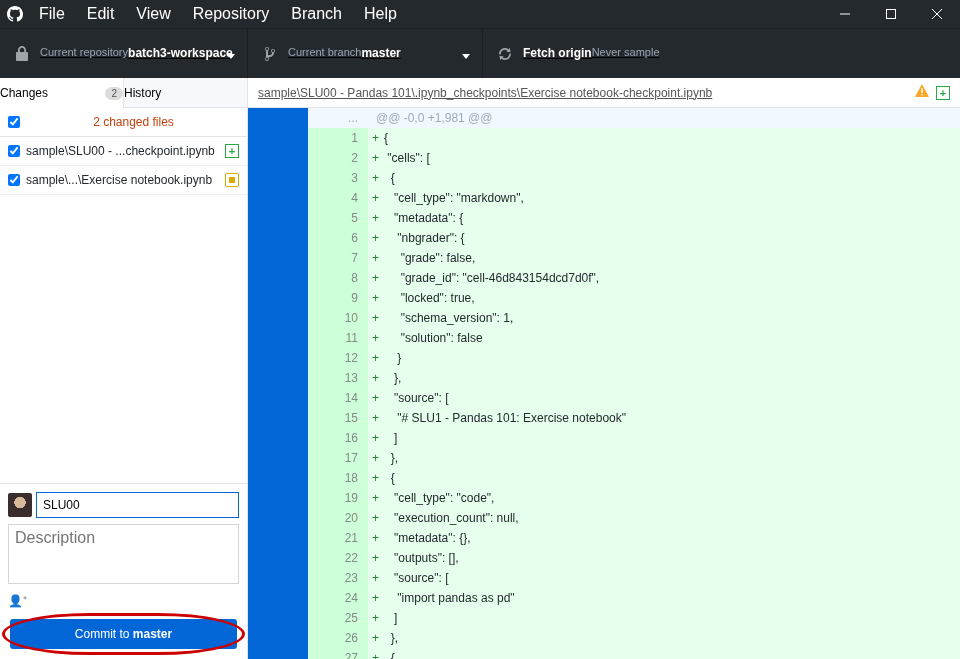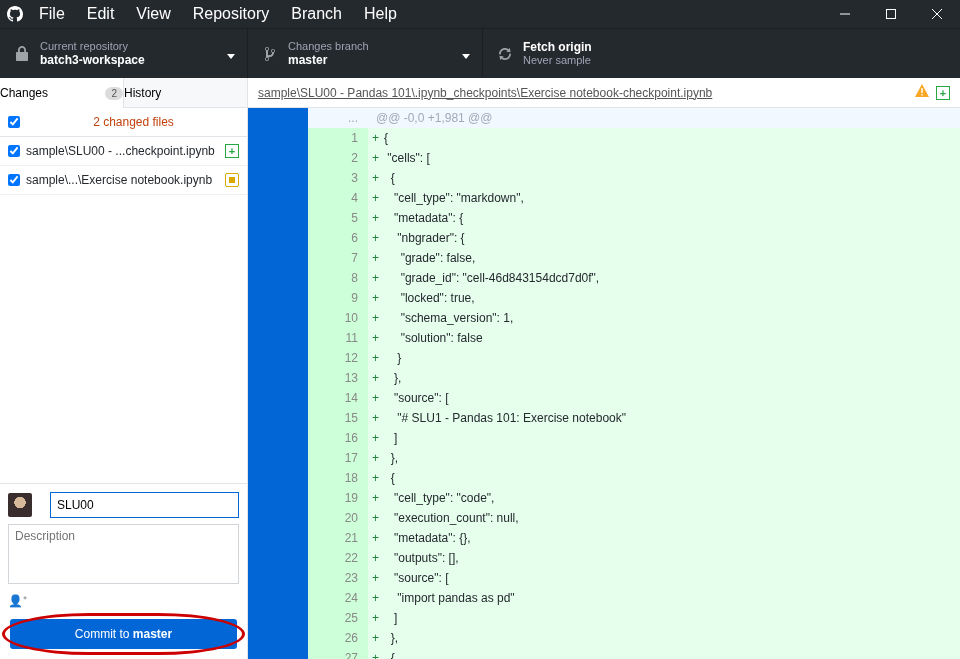--- a/index.html
+++ b/index.html
@@ -17,21 +17,21 @@
 .titlebar .winbtn svg { width: 10px; height: 10px; stroke: #fff; stroke-width: 1; fill: none; }
 
 
 .toolbar { height: 50px; background: #24292e; display: flex; border-top: 1px solid #1b1f23; }
 .toolbar .section { display: flex; align-items: center; padding: 0 12px; border-right: 1px solid #1b1f23; position: relative; cursor: default; }
 .toolbar .section.repo { width: 248px; }
 .toolbar .section.branch { width: 235px; }
 .toolbar .section.fetch { flex: 1; border-right: none; }
 .toolbar .secicon { width: 20px; display: flex; align-items: center; justify-content: center; margin-right: 8px; }
 .toolbar .secicon svg { fill: #a0a4a8; }
-.toolbar .sectext { display: flex; flex-direction: column; line-height: 1.2; }
+.toolbar .sectext { display: flex; flex-direction: row; line-height: 1.2; text-decoration: underline; }
 .toolbar .seclabel { font-size: 11px; color: #9da5b4; }
 .toolbar .secvalue { font-size: 12px; color: #fff; font-weight: 600; }
 .toolbar .chev { position: absolute; right: 12px; }
 .toolbar .chev svg { width: 8px; height: 5px; fill: #fff; }
 
 
 .main { display: flex; height: calc(659px - 28px - 50px); }
 
 
 .sidebar { width: 248px; display: flex; flex-direction: column; border-right: 1px solid #e1e4e8; background: #fff; }
@@ -47,24 +47,24 @@
 .filerow .fname { flex: 1; white-space: nowrap; overflow: hidden; text-overflow: ellipsis; color: #24292e; }
 .status-badge { width: 14px; height: 14px; display: flex; align-items: center; justify-content: center; font-size: 11px; font-weight: 700; border: 1px solid; }
 .status-badge.added { color: #28a745; border-color: #28a745; }
 .status-badge.modif { color: #d9a900; border-color: #d9a900; border-radius: 2px; }
 .status-badge.modif::after { content: ""; width: 6px; height: 6px; background: #d9a900; }
 input[type=checkbox] { width: 12px; height: 12px; }
 
 .sidebar-fill { flex: 1; }
 
 .commitbox { padding: 8px; border-top: 1px solid #e1e4e8; display: flex; flex-direction: column; gap: 6px; }
-.summaryrow { display: flex; gap: 18px; align-items: center; }
+.summaryrow { display: flex; gap: 4px; align-items: center; }
 .avatar { width: 24px; height: 24px; background: #444; border-radius: 2px; background-image: radial-gradient(circle at 50% 40%, #d7b899 0 30%, transparent 31%), linear-gradient(#3a2d2d,#3a2d2d); }
 .summary-input { flex: 1; height: 26px; border: 1px solid #0366d6; padding: 2px 6px; font-size: 12px; outline: none; }
-.desc-input { height: 60px; border: 1px solid #d1d5da; padding: 4px 6px; font-size: 12px; color: #6a737d; resize: none; outline: none; font-family: inherit; }
+.desc-input { height: 60px; border: 1px solid #d1d5da; padding: 4px 6px; font-size: 16px; color: #6a737d; resize: none; outline: none; font-family: inherit; }
 .coauthor { font-size: 12px; color: #6a737d; padding: 2px 0; }
 .commit-btn-wrap { position: relative; padding: 2px; }
 .commit-btn { width: 100%; height: 30px; background: #0366d6; color: #fff; border: none; border-radius: 3px; font-size: 12px; cursor: pointer; }
 .commit-btn b { font-weight: 700; }
 .red-ellipse { position: absolute; top: -4px; left: -6px; right: -6px; bottom: -4px; border: 3px solid #c00; border-radius: 50% / 70%; pointer-events: none; }
 
 
 .diffpane { flex: 1; display: flex; flex-direction: column; min-width: 0; }
 .diffheader { height: 30px; display: flex; align-items: center; padding: 0 10px; font-size: 12px; color: #555; border-bottom: 1px solid #e1e4e8; }
 .diffheader .path { flex: 1; white-space: nowrap; overflow: hidden; text-decoration: underline; }
@@ -132,21 +132,21 @@
           <path d="M0 0 L4 5 L8 0 Z"></path>
         </svg></div>
   </div>
   <div class="section branch">
     <div class="secicon">
       <svg width="12" height="16" viewBox="0 0 10 16">
           <path d="M10 5c0-1.11-.89-2-2-2a1.993 1.993 0 00-1 3.72v.3c-.02.52-.23.98-.63 1.38-.4.4-.86.61-1.38.63-.83.02-1.48.16-2 .45V4.72a1.993 1.993 0 00-1-3.72C.88 1 0 1.89 0 3a2 2 0 001 1.72v6.56c-.59.35-1 .99-1 1.72 0 1.11.89 2 2 2 1.11 0 2-.89 2-2 0-.53-.2-1-.53-1.36.09-.06.48-.41.59-.47.25-.11.56-.17.94-.17 1.05-.05 1.95-.45 2.75-1.25S8.95 7.77 9 6.73h-.02C9.59 6.37 10 5.73 10 5zM2 1.8c.66 0 1.2.55 1.2 1.2 0 .65-.55 1.2-1.2 1.2C1.35 4.2.8 3.65.8 3c0-.65.55-1.2 1.2-1.2zm0 12.41c-.66 0-1.2-.55-1.2-1.2 0-.65.55-1.2 1.2-1.2.65 0 1.2.55 1.2 1.2 0 .65-.55 1.2-1.2 1.2zM8 6.21c-.66 0-1.2-.55-1.2-1.2 0-.65.55-1.2 1.2-1.2.65 0 1.2.55 1.2 1.2 0 .65-.55 1.2-1.2 1.2z"></path>
         </svg>
     </div>
     <div class="sectext">
-      <span class="seclabel">Changes branch</span>
+      <span class="seclabel">Current branch</span>
       <span class="secvalue">master</span>
     </div>
     <div class="chev"><svg viewBox="0 0 8 5">
           <path d="M0 0 L4 5 L8 0 Z"></path>
         </svg></div>
   </div>
   <div class="section fetch">
     <div class="secicon">
       <svg width="14" height="16" viewBox="0 0 12 16">
           <path d="M10.24 7.4a4.15 4.15 0 01-1.2 3.6 4.346 4.346 0 01-5.41.54L4.8 10.4.5 9.8l.6 4.2 1.31-1.26c2.36 1.74 5.7 1.57 7.84-.54a5.876 5.876 0 001.74-4.46l-1.75-.34zM2.96 5a4.346 4.346 0 015.41-.54L7.2 5.6l4.3.6-.6-4.2-1.31 1.26c-2.36-1.74-5.7-1.57-7.85.54C.5 5.03-.06 6.65.01 8.26l1.75.35A4.17 4.17 0 012.96 5z"></path>

